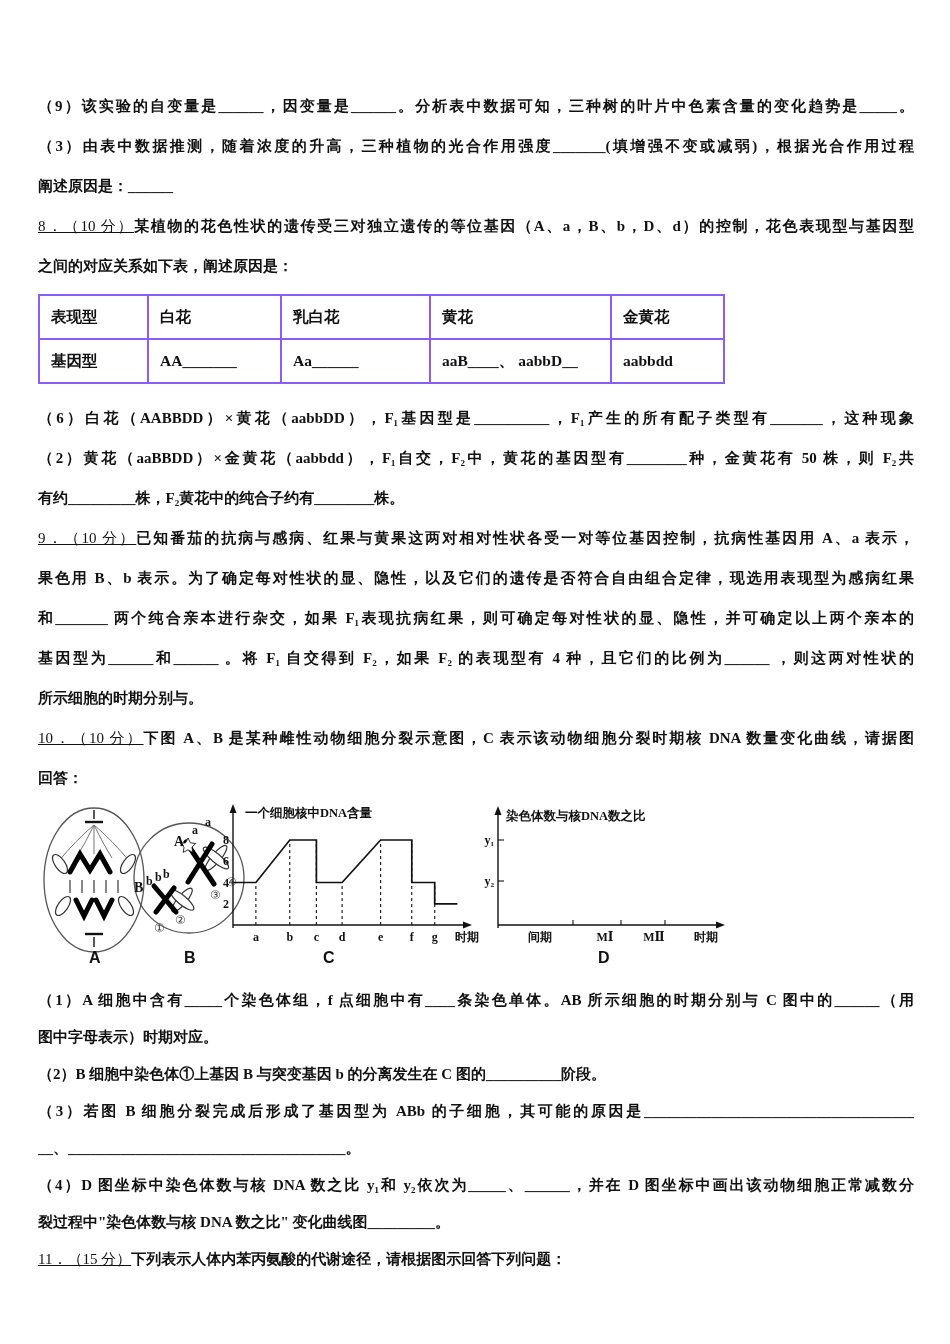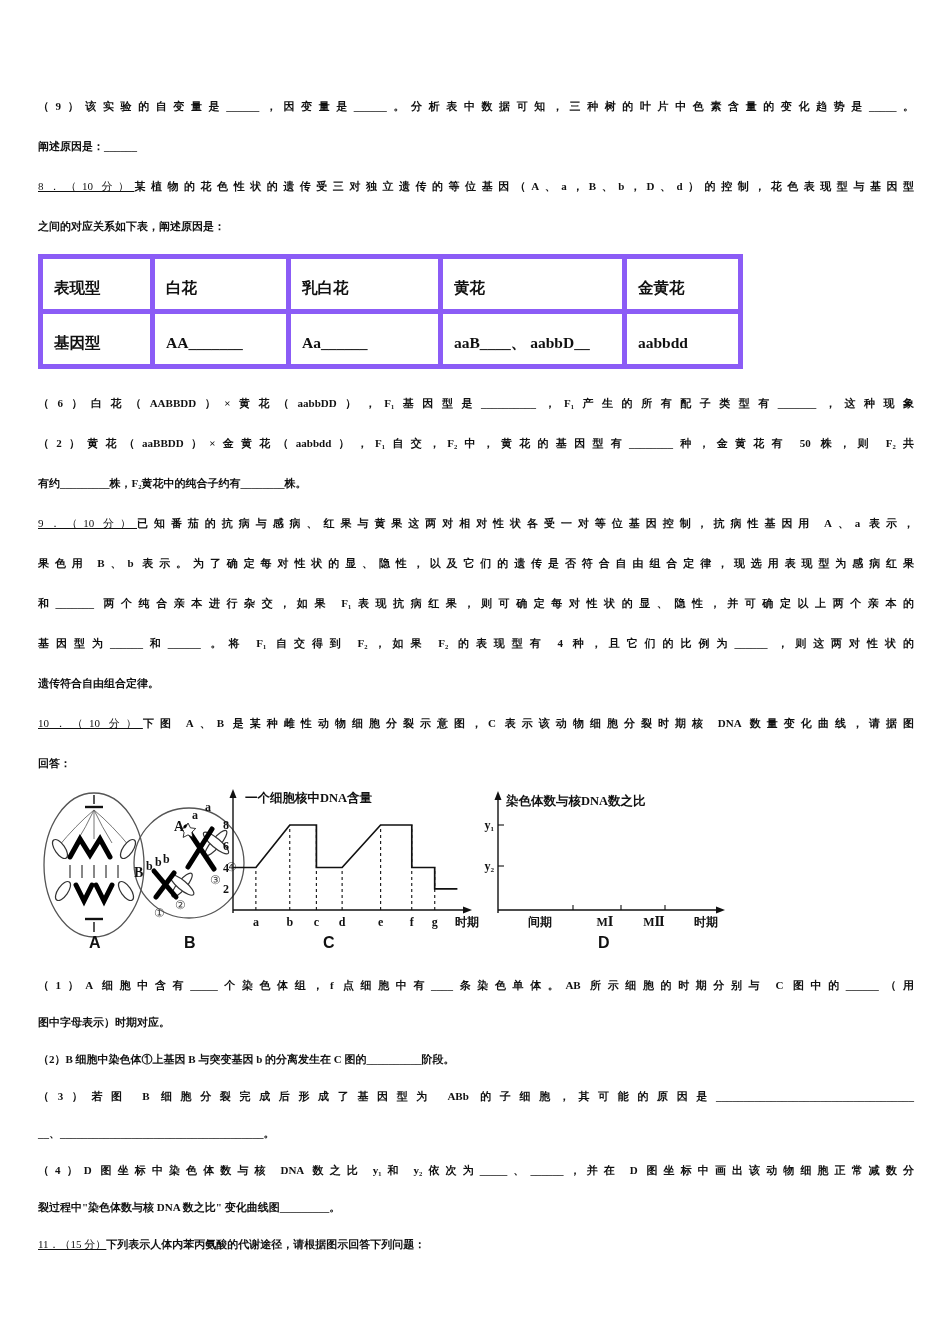--- a/index.html
+++ b/index.html
@@ -1,25 +1,25 @@
 <!DOCTYPE html>
 <html><head>
 <meta charset="utf-8">
 <style>
   html,body{margin:0;padding:0;background:#fff;}
   body{width:950px;height:1344px;overflow:hidden;color:#111;
        font-family:"Liberation Serif","DejaVu Serif",serif;}
   .doc{padding:86px 36px 0 38px;}
-  .ln{height:40px;line-height:40px;font-size:11px;font-weight:bold;white-space:nowrap;}
+  .ln{height:40px;line-height:40px;font-size:15px;font-weight:bold;white-space:nowrap;}
   .ln.fill{white-space:normal;text-align:justify;text-align-last:justify;}
   .qnum{font-weight:normal;text-decoration:underline;}
   
   table.geno{border-collapse:collapse;margin:8px 0 14px 0;}
-  table.geno td{border:5px solid #8b5cf6;height:42px;font-size:15.5px;font-weight:bold;
-                padding:8px 8px 0 11px;vertical-align:middle;}
+  table.geno td{border:2px solid #8b5cf6;height:42px;font-size:15.5px;font-weight:bold;
+                padding:0 8px 0 11px;vertical-align:middle;}
   
   .diagram{position:relative;height:182px;margin:2px 0 0 0;}
   .diagram svg{position:absolute;top:0;}
   svg text{font-family:"Liberation Serif","DejaVu Serif",serif;font-weight:bold;fill:#111;}
   .axis{stroke:#111;stroke-width:1.4;fill:none;}
   .curve{fill:none;stroke:#111;stroke-width:1.7;}
   .dash{stroke:#111;stroke-width:1.1;stroke-dasharray:3 3;}
   .tick{font-size:12px;}
   .ctitle{font-size:12.5px;}
   .cap{font-size:16px;font-family:"Liberation Sans","DejaVu Sans",sans-serif;font-weight:bold;}
@@ -29,20 +29,21 @@
   .fiber{stroke:#666;stroke-width:0.9;fill:none;}
   .genetxt{font-size:12px;}
   .marktxt{font-size:12px;fill:#444;font-weight:normal;}
 </style>
 </head>
 <body>
 
 <div class="doc">
 
   <div class="ln fill">（9）该实验的自变量是______，因变量是______。分析表中数据可知，三种树的叶片中色素含量的变化趋势是_____。</div>
+  <div class="ln fill">（3）由表中数据推测，随着浓度的升高，三种植物的光合作用强度_______(填增强不变或减弱)，根据光合作用过程</div>
   <div class="ln">阐述原因是：______</div>
 
   <div class="ln fill"><span class="qnum">8．（10 分）</span><span>某植物的花色性状的遗传受三对独立遗传的等位基因（A、a，B、b，D、d）的控制，花色表现型与基因型</span></div>
   <div class="ln">之间的对应关系如下表，阐述原因是：</div>
 
   <table class="geno">
     <tbody>
         <tr>
       <td style="width:88px">表现型</td>
       <td style="width:112px">白花</td>
@@ -61,21 +62,21 @@
     </table>
 
   <div class="ln fill">（6）白花（AABBDD）×黄花（aabbDD），F₁基因型是__________，F₁产生的所有配子类型有_______，这种现象</div>
   <div class="ln fill">（2）黄花（aaBBDD）×金黄花（aabbdd），F₁自交，F₂中，黄花的基因型有________种，金黄花有 50 株，则 F₂共</div>
   <div class="ln">有约_________株，F₂黄花中的纯合子约有________株。</div>
 
   <div class="ln fill"><span class="qnum">9．（10 分）</span><span>已知番茄的抗病与感病、红果与黄果这两对相对性状各受一对等位基因控制，抗病性基因用 A、a 表示，</span></div>
   <div class="ln fill">果色用 B、b 表示。为了确定每对性状的显、隐性，以及它们的遗传是否符合自由组合定律，现选用表现型为感病红果</div>
   <div class="ln fill">和_______ 两个纯合亲本进行杂交，如果 F₁表现抗病红果，则可确定每对性状的显、隐性，并可确定以上两个亲本的</div>
   <div class="ln fill">基因型为______和______ 。将 F₁ 自交得到 F₂，如果 F₂ 的表现型有 4 种，且它们的比例为______ ，则这两对性状的</div>
-  <div class="ln">遗传符合自由组合定律。</div>
+  <div class="ln">所示细胞的时期分别与。</div>
 
   <div class="ln fill"><span class="qnum">10．（10 分）</span><span>下图 A、B 是某种雌性动物细胞分裂示意图，C 表示该动物细胞分裂时期核 DNA 数量变化曲线，请据图</span></div>
   <div class="ln">回答：</div>
 
   <div class="diagram">
 
     <svg style="left:0px" width="115" height="168" viewBox="0 0 115 168">
       <ellipse class="cellline" cx="56" cy="80" rx="50" ry="72"></ellipse>
       <line class="axis" x1="56" y1="10" x2="56" y2="19"></line>
       <line class="axis" x1="47" y1="22" x2="65" y2="22" style="stroke-width:2.4"></line>

